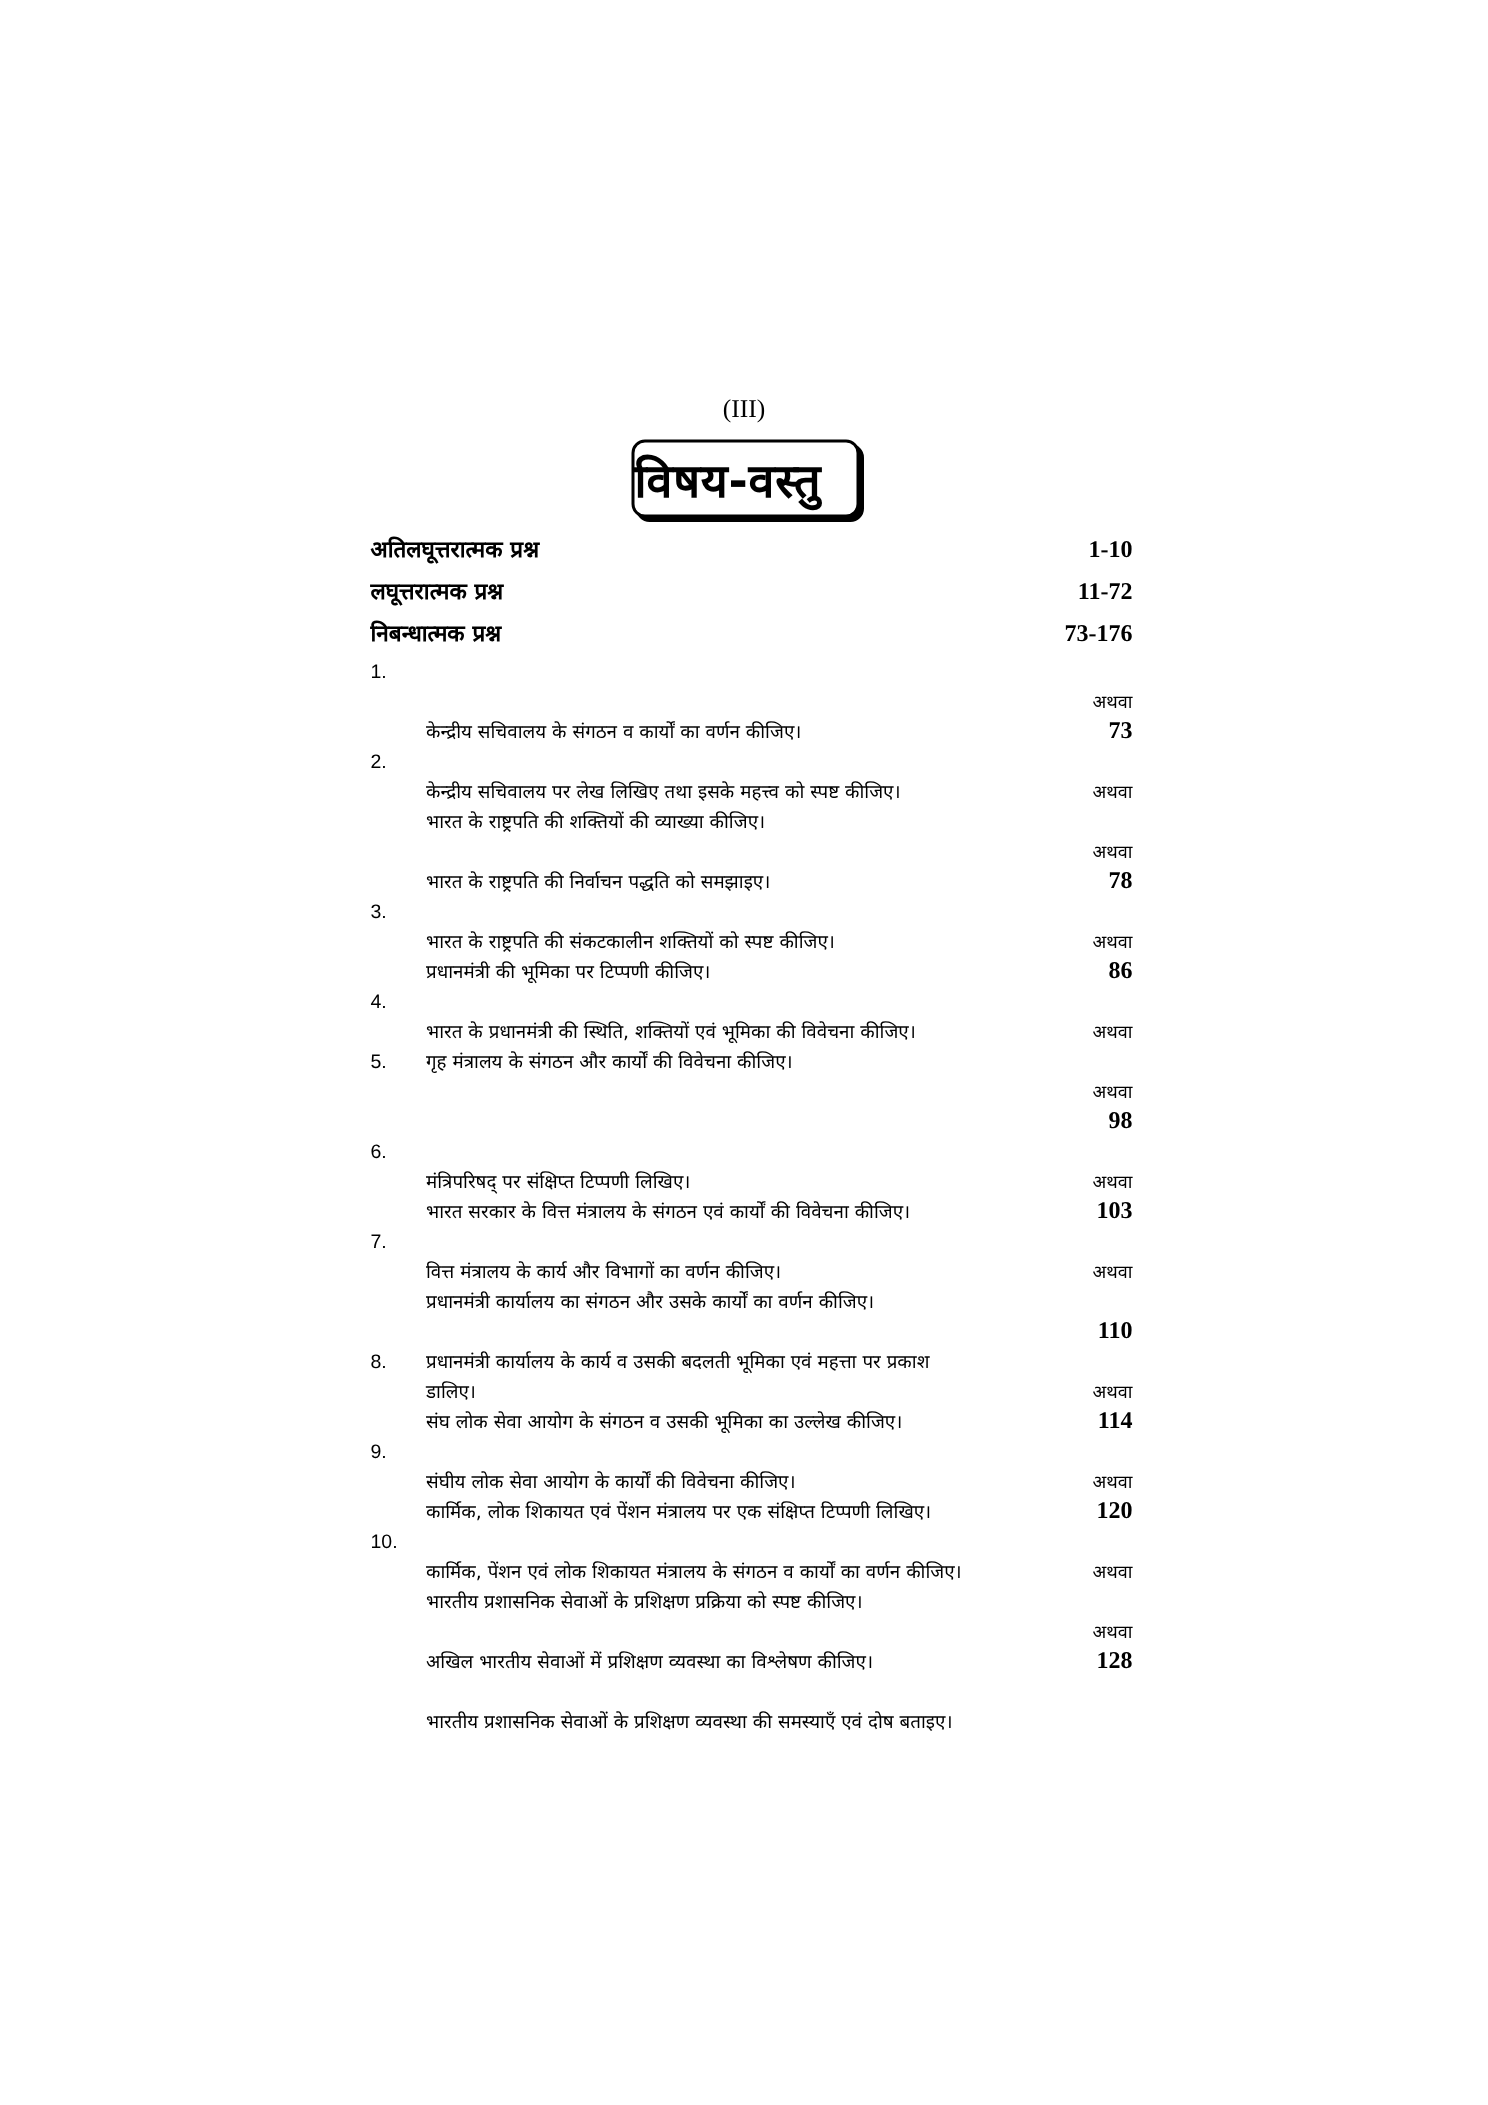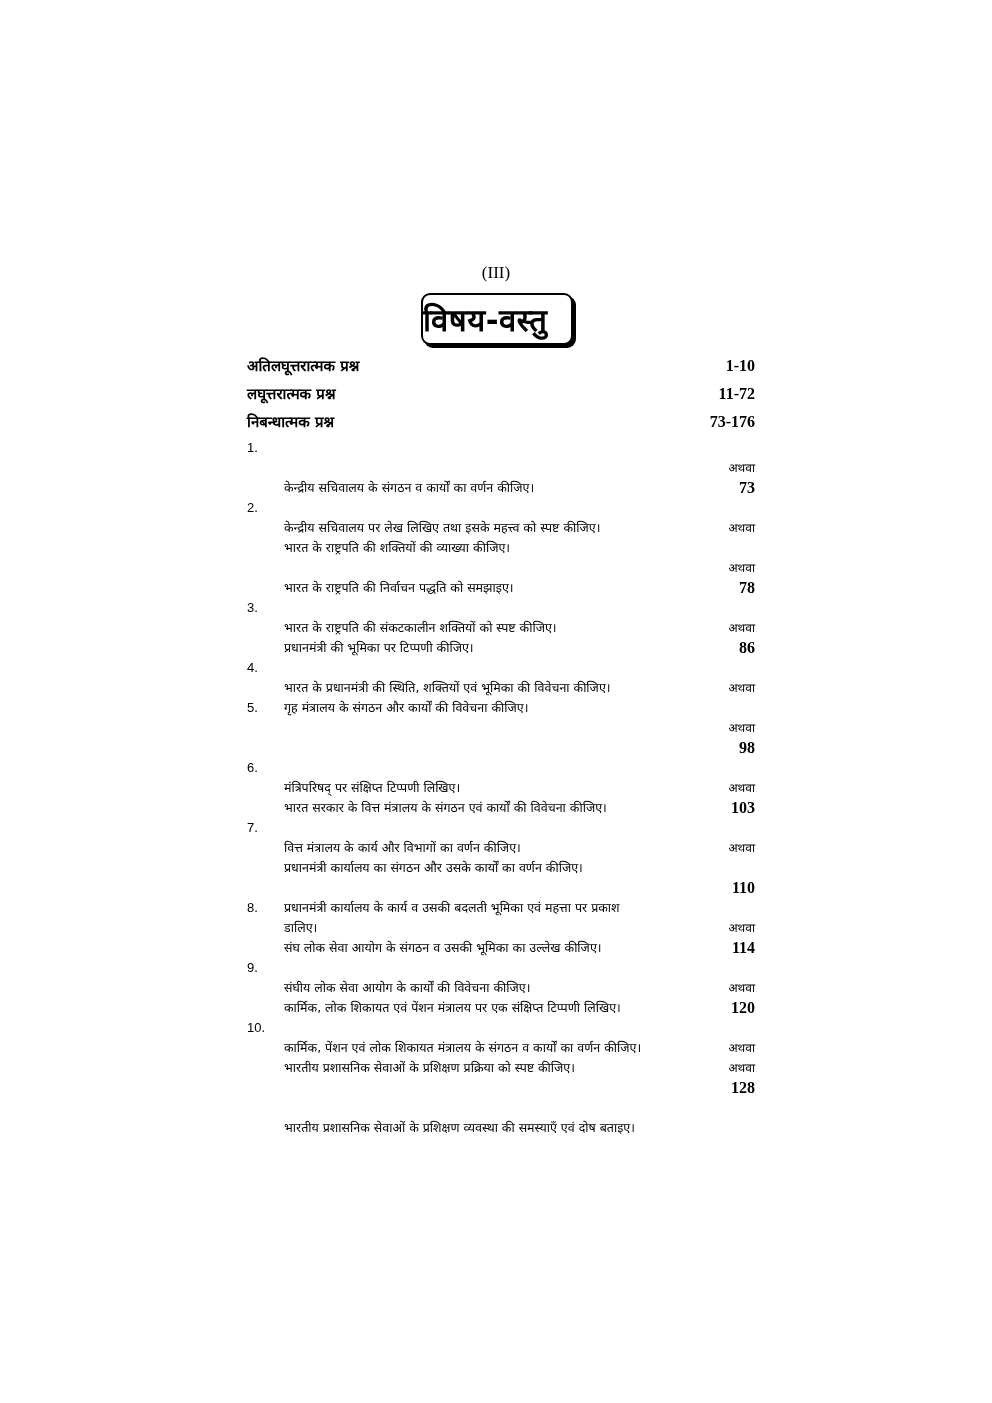--- a/index.html
+++ b/index.html
@@ -130,19 +130,22 @@
       <div class="line athva">अथवा</div>
       <div class="line">
         <span class="qtext">कार्मिक, पेंशन एवं लोक शिकायत मंत्रालय के संगठन व कार्यों का वर्णन कीजिए।</span>
         <span class="qpage">120</span>
       </div>
       <div class="line">
         <span class="qnum">10.</span>
         <span class="qtext">भारतीय प्रशासनिक सेवाओं के प्रशिक्षण प्रक्रिया को स्पष्ट कीजिए।</span>
       </div>
       <div class="line athva">अथवा</div>
+      <div class="line">
+        <span class="qtext">अखिल भारतीय सेवाओं में प्रशिक्षण व्यवस्था का विश्लेषण कीजिए।</span>
+      </div>
       <div class="line athva">अथवा</div>
       <div class="line">
         <span class="qtext">भारतीय प्रशासनिक सेवाओं के प्रशिक्षण व्यवस्था की समस्याएँ एवं दोष बताइए।</span>
         <span class="qpage">128</span>
       </div>
     </div>
 </div>
 
 </body></html>

